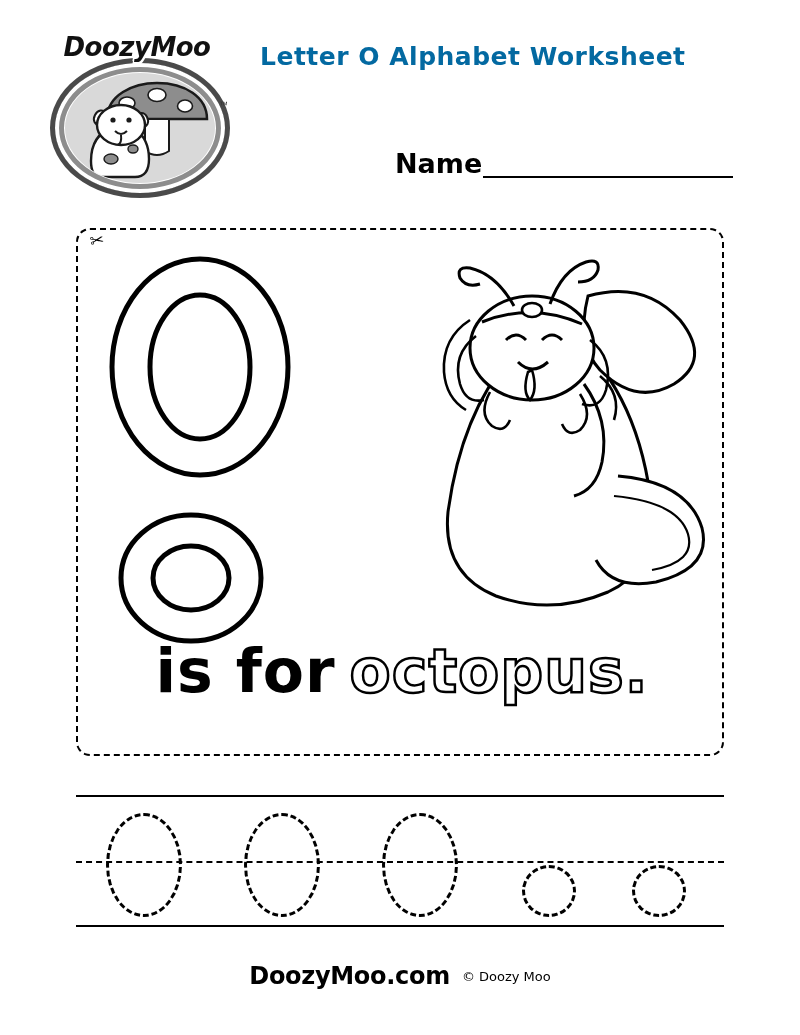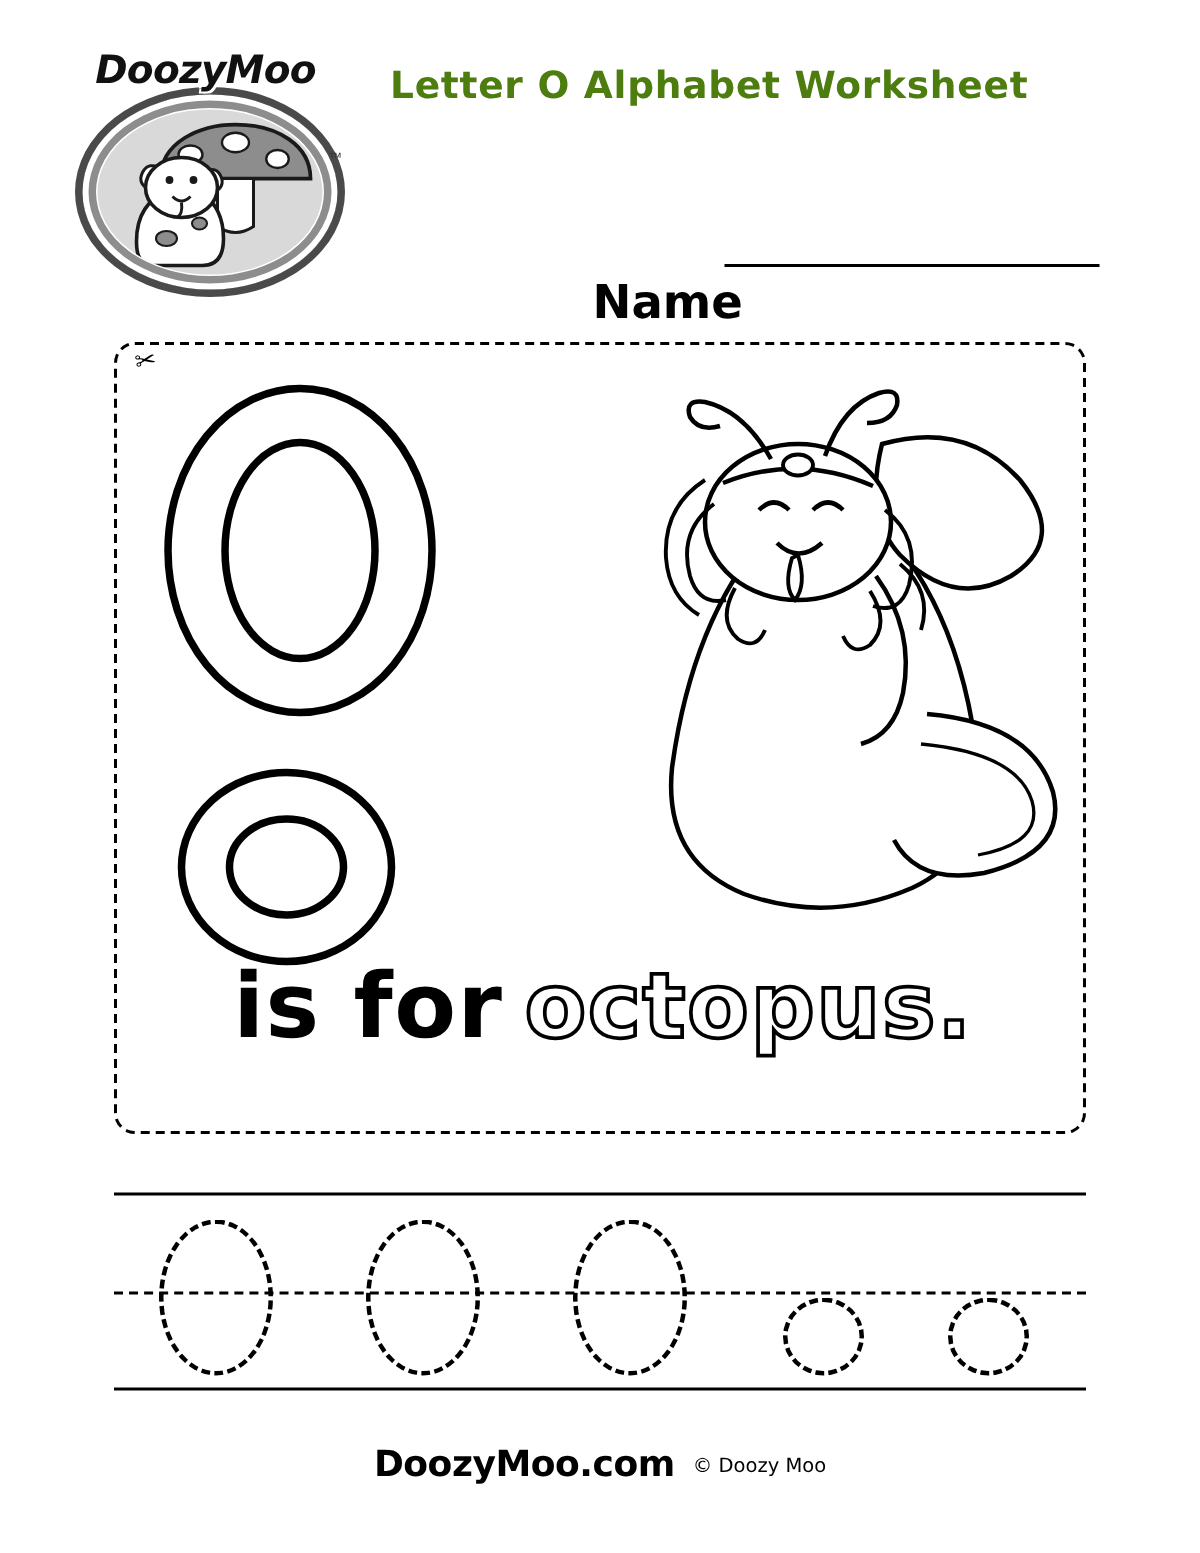--- a/index.html
+++ b/index.html
@@ -81,37 +81,36 @@
   
   .worksheet-title {
     position: absolute;
     left: 260px;
     top: 42px;
     width: 500px;
     font-family: "DejaVu Sans", sans-serif;
     font-size: 25px;
     font-weight: bold;
     letter-spacing: 0.5px;
-    color: #4d7c0f;
+    color: #0369a1;
   }
   .name-row {
     position: absolute;
     left: 395px;
     top: 148px;
     width: 340px;
     height: 40px;
   }
   .name-label {
     position: absolute;
     left: 0;
     top: 0;
     font-family: "DejaVu Sans", sans-serif;
-    font-size: 31px;
-    font-weight: bold;
-    margin-top: 36px;
+    font-size: 27px;
+    font-weight: bold;
   }
   .name-line {
     position: absolute;
     left: 88px;
     top: 28px;
     width: 250px;
     border-bottom: 2.5px solid #000;
   }
 
   

